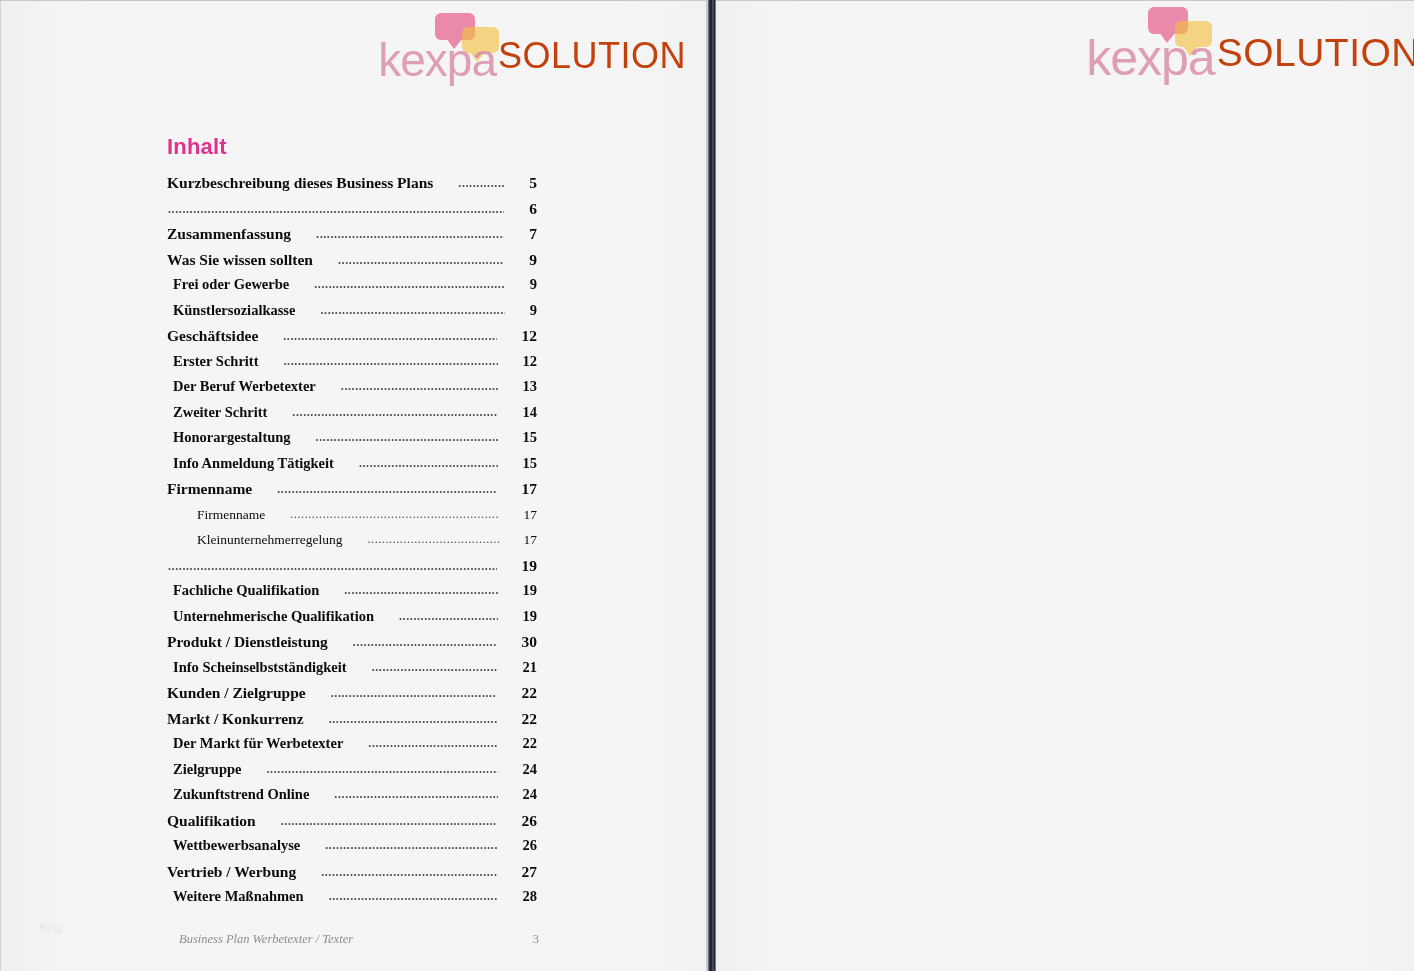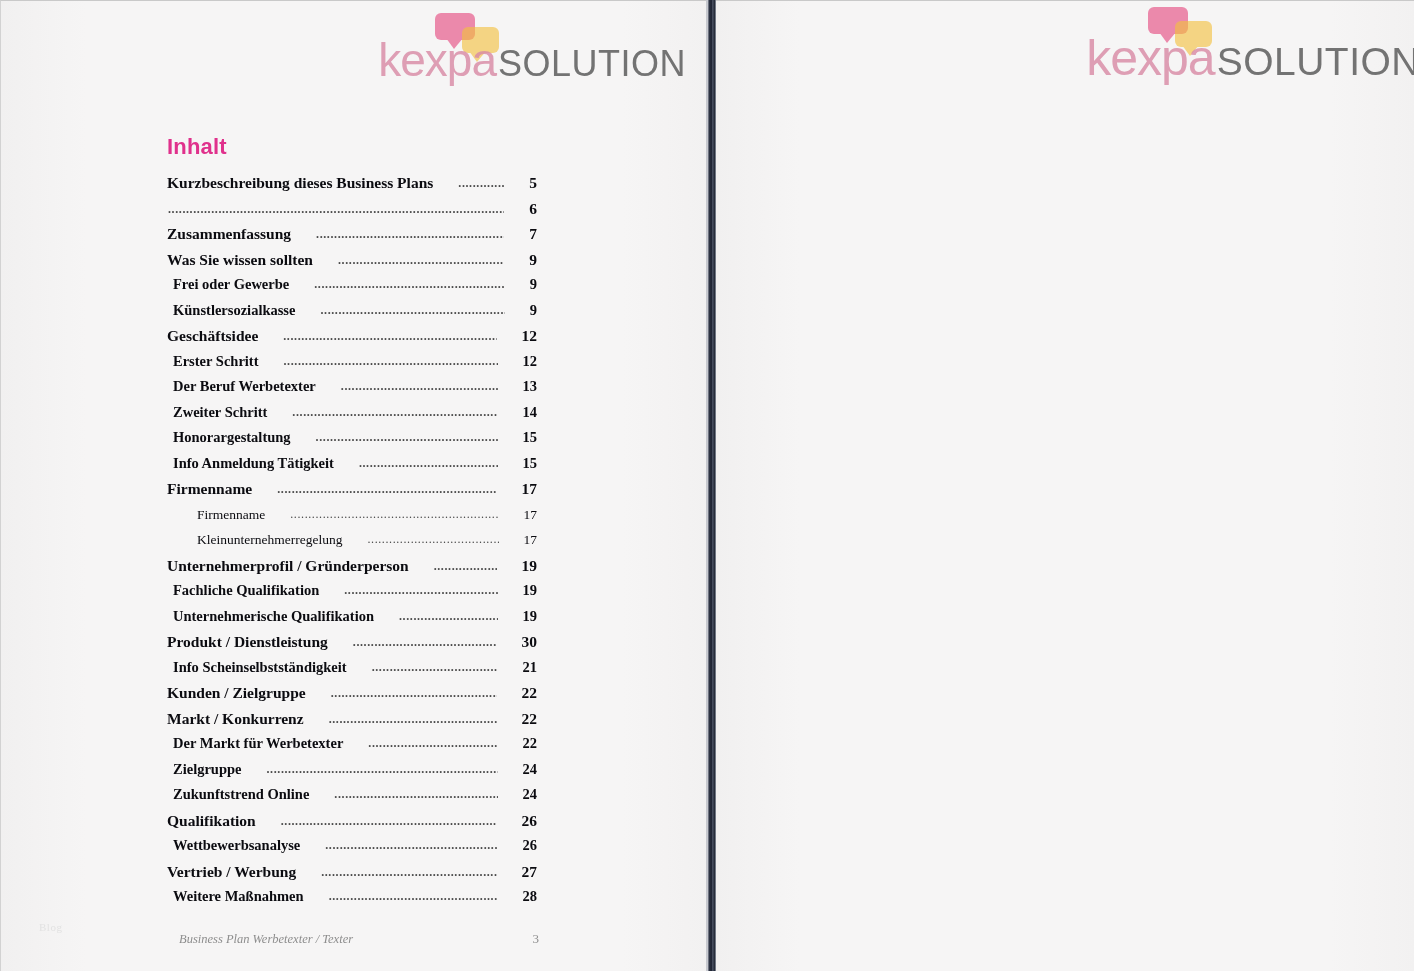--- a/index.html
+++ b/index.html
@@ -37,21 +37,21 @@
     position:relative;z-index:5;
   }
   .gutter::after{
     content:"";position:absolute;left:-2px;top:0;width:2px;height:100%;
     background:#c7c9cf;
   }
 
   
   .logo{
     position:absolute;
-    display:flex;align-items:flex-end;
+    display:flex;
     user-select:none;
     margin-left:32px;
   }
   .logo.l{right:22px;top:38px;}
   .logo.r{right:-6px;top:34px;}
   .logo .bubbles{position:absolute;pointer-events:none;}
   .logo.l .bubbles{left:57px;top:-26px;}
   .logo.r .bubbles{left:62px;top:-28px;}
   .bub{position:absolute;border-radius:6px;}
   .bub.pink{width:40px;height:27px;background:#e8608f;opacity:.72;left:0;top:0;}
@@ -62,21 +62,21 @@
   .bub.yellow::after{content:"";position:absolute;left:7px;bottom:-9px;
      width:0;height:0;border-left:8px solid transparent;border-right:9px solid transparent;
      border-top:11px solid #f3c03f;opacity:1;}
   .logo .kexpa{
     font-family:"Liberation Sans",sans-serif;
     color:#d98ca6;opacity:.82;font-weight:400;letter-spacing:-1px;
     line-height:.92;
   }
   .logo .solution{
     font-family:"Liberation Sans",sans-serif;
-    color:#737373;font-weight:400;letter-spacing:.5px;line-height:.92;
+    color:#c2410c;font-weight:400;letter-spacing:.5px;line-height:.92;
   }
   .logo.l .kexpa{font-size:46px;}
   .logo.l .solution{font-size:36px;margin-left:2px;padding-bottom:1px;}
   .logo.r .kexpa{font-size:50px;}
   .logo.r .solution{font-size:39px;margin-left:2px;padding-bottom:1px;}
 
   
   .toc{position:absolute;}
   .toc.l{left:166px;top:169px;width:370px;}
 
@@ -219,21 +219,20 @@
           <span class="txt">Firmenname</span>
           <span class="dots">...............................................................................................................................................................</span>
           <span class="pg">17</span>
         </div>
         <div class="row lv3">
           <span class="txt">Kleinunternehmerregelung</span>
           <span class="dots">...............................................................................................................................................................</span>
           <span class="pg">17</span>
         </div>
         <div class="row lv1">
-          <span class="txt">Unternehmerprofil / Gründerperson</span>
           <span class="dots">...............................................................................................................................................................</span>
           <span class="pg">19</span>
         </div>
         <div class="row lv2">
           <span class="txt">Fachliche Qualifikation</span>
           <span class="dots">...............................................................................................................................................................</span>
           <span class="pg">19</span>
         </div>
         <div class="row lv2">
           <span class="txt">Unternehmerische Qualifikation</span>

